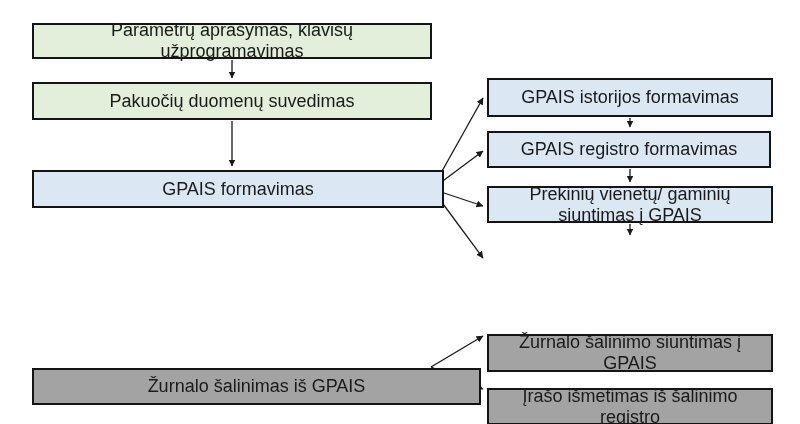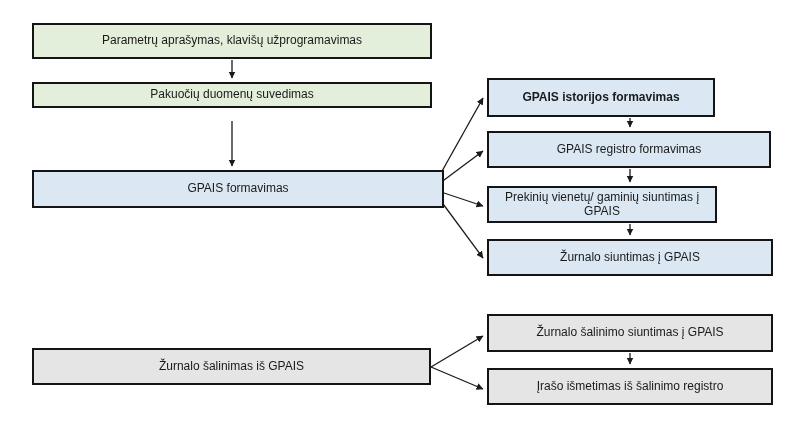--- a/index.html
+++ b/index.html
@@ -16,39 +16,39 @@
     overflow: hidden;
   }
   .node {
     position: absolute;
     box-sizing: border-box;
     border: 2px solid #141414;
     display: flex;
     align-items: center;
     justify-content: center;
     text-align: center;
-    font-size: 12px;
+    font-size: 18px;
     color: #1a1a1a;
     line-height: 1.15;
     padding: 2px 8px;
   }
   .green  { background: #e3efda; }
   .blue   { background: #dbe8f4; }
-  .orange { background: #e5e5e5; }
+  .orange { background: #a3a3a3; margin-top: 20px; }
 
   
   .n-b1 { left: 32px;  top: 23px;  width: 400px; height: 36px; }
-  .n-b2 { left: 32px;  top: 82px;  width: 400px; height: 26px; }
+  .n-b2 { left: 32px;  top: 82px;  width: 400px; height: 38px; }
   .n-b3 { left: 32px;  top: 170px; width: 412px; height: 38px; }
-  .n-bL { left: 32px;  top: 348px; width: 399px; height: 37px; }
+  .n-bL { left: 32px;  top: 348px; width: 449px; height: 37px; }
 
   
-  .n-rA { left: 487px; top: 78px;  width: 228px; height: 39px; font-weight: bold; }
+  .n-rA { left: 487px; top: 78px;  width: 286px; height: 39px; }
   .n-rB { left: 487px; top: 131px; width: 284px; height: 37px; }
-  .n-rC { left: 487px; top: 186px; width: 230px; height: 37px; }
+  .n-rC { left: 487px; top: 186px; width: 286px; height: 37px; }
   .n-rD { left: 487px; top: 239px; width: 286px; height: 37px; }
   .n-rE { left: 487px; top: 314px; width: 286px; height: 38px; }
   .n-rF { left: 487px; top: 368px; width: 286px; height: 37px; }
 
   svg.connectors {
     position: absolute;
     left: 0;
     top: 0;
     pointer-events: none;
   }
@@ -95,23 +95,20 @@
 
   <div class="node blue n-rA">
     <span>GPAIS istorijos formavimas</span>
   </div>
   <div class="node blue n-rB">
     <span>GPAIS registro formavimas</span>
   </div>
   <div class="node blue n-rC">
     <span>Prekinių vienetų/ gaminių siuntimas į GPAIS</span>
   </div>
-  <div class="node blue n-rD">
-    <span>Žurnalo siuntimas į GPAIS</span>
-  </div>
 
   <div class="node orange n-bL">
     <span>Žurnalo šalinimas iš GPAIS</span>
   </div>
   <div class="node orange n-rE">
     <span>Žurnalo  šalinimo siuntimas į GPAIS</span>
   </div>
   <div class="node orange n-rF">
     <span>Įrašo išmetimas iš šalinimo registro</span>
   </div>

